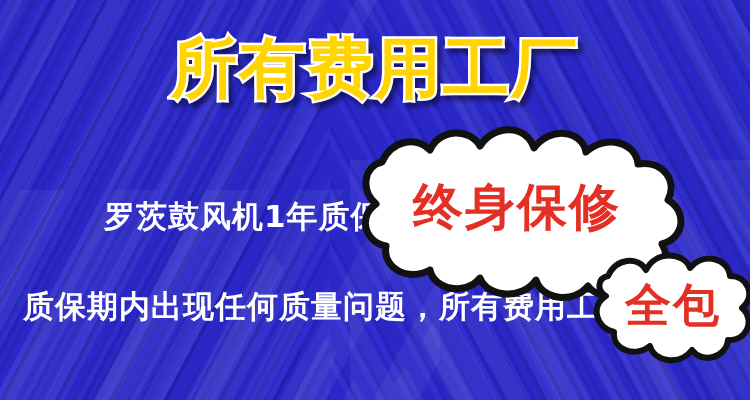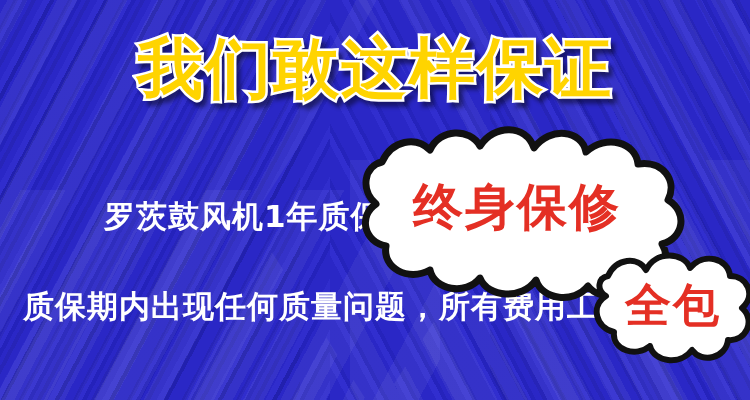--- a/index.html
+++ b/index.html
@@ -183,21 +183,21 @@
   <div class="bg-base"></div>
   <div class="bg-stripes-left"></div>
   <div class="bg-stripes-right"></div>
   <div class="bg-fine-left"></div>
   <div class="bg-fine-right"></div>
   <div class="bg-chevron-left"></div>
   <div class="bg-chevron-right"></div>
   <div class="bg-wide-left"></div>
   <div class="bg-wide-right"></div>
 
-  <div class="headline">我们敢这样保证</div>
+  <div class="headline">所有费用工厂</div>
 
   <div class="line-a">罗茨鼓风机1年质保，</div>
 
   <div class="line-b">质保期内出现任何质量问题，所有费用工厂</div>
 
   <div class="burst" id="burst-main">
     <svg width="330" height="178" viewBox="0 0 330 178" xmlns="http://www.w3.org/2000/svg">
       <path d="M 24 44
                C 34 22, 58 18, 72 32
                C 82 10, 112 10, 122 28

